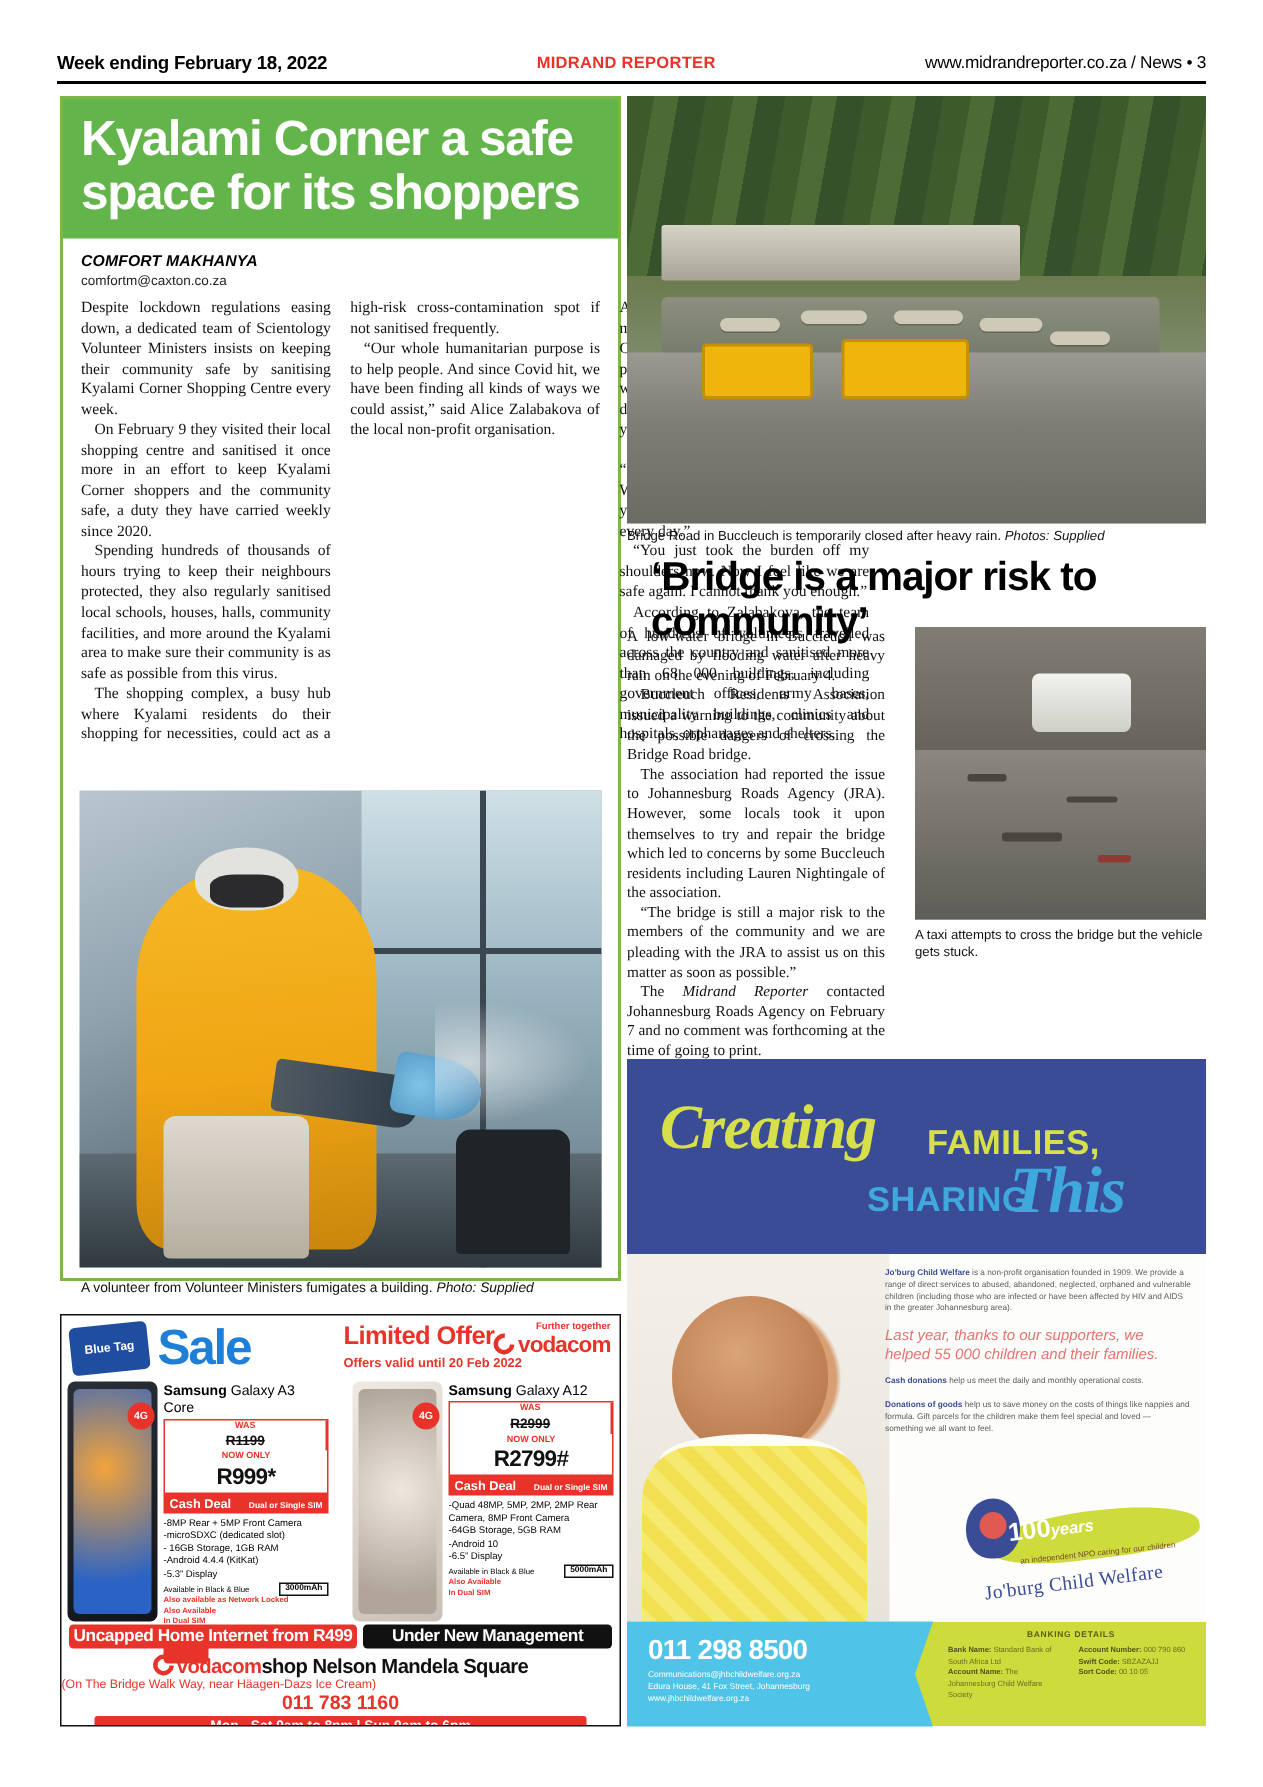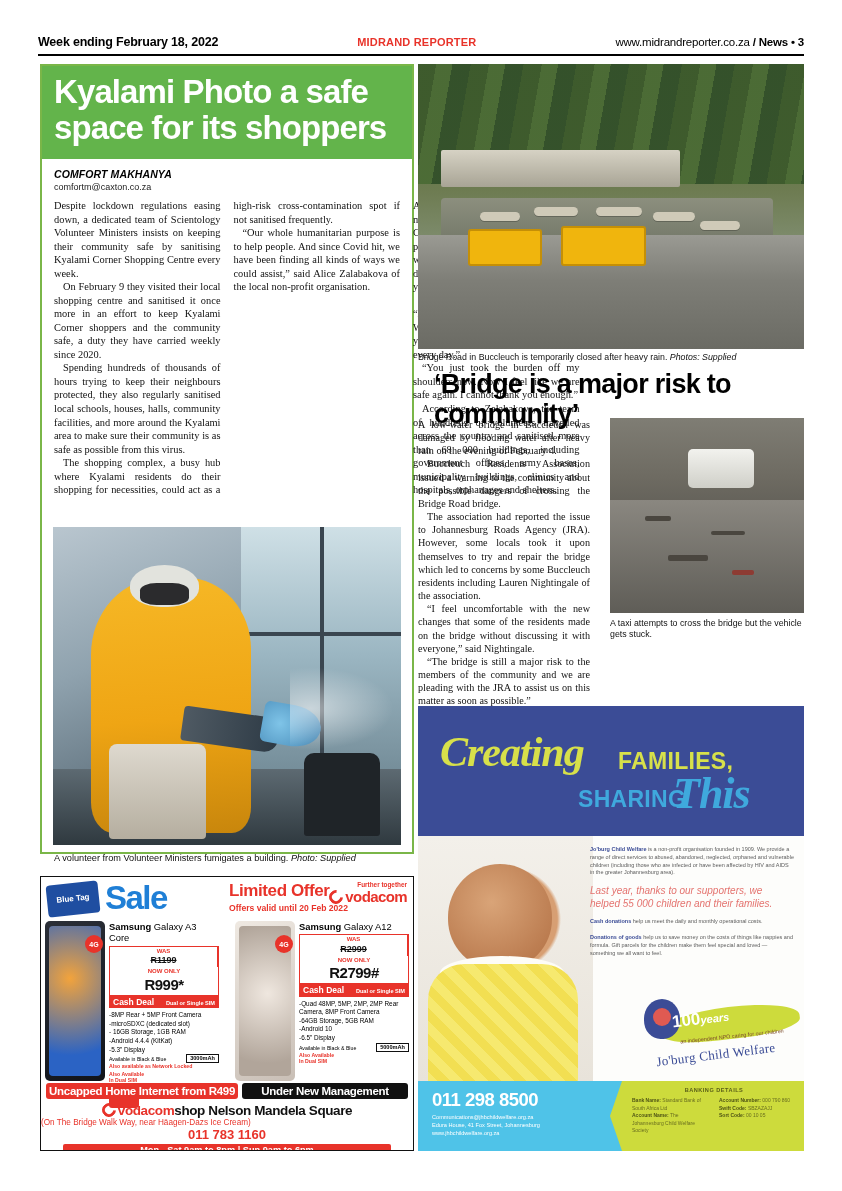--- a/index.html
+++ b/index.html
@@ -13,21 +13,21 @@
 
   
   .masthead {
     position: absolute; left: 38px; top: 30px; width: 766px; height: 26px;
     display: flex; align-items: center; justify-content: space-between;
     border-bottom: 2.5px solid #000;
   }
   .mh-left { font-size: 12.5px; font-weight: bold; color: #000; letter-spacing: -0.2px; }
   .mh-center { font-size: 11px; font-weight: bold; color: #e8332a; letter-spacing: 0.2px; }
   .mh-right { font-size: 11.5px; color: #000; letter-spacing: -0.2px; }
-  .mh-right b { font-weight: bold; }
+  .mh-right b { font-weight: normal; }
 
   
   .left-story {
     position: absolute; left: 40px; top: 64px; width: 374px; height: 790px;
     border: 2px solid #7ab648; background: #fff;
   }
   .headline-band {
     background: #63b44b; padding: 8px 12px 14px 12px;
   }
   .headline-band h1 {
@@ -388,21 +388,21 @@
   <div class="mh-left">Week ending February 18, 2022</div>
   <div class="mh-center">MIDRAND REPORTER</div>
   <div class="mh-right">
     <span>www.midrandreporter.co.za</span>
     <b>/ News • 3</b>
   </div>
 </div>
 
 <div class="left-story">
   <div class="headline-band">
-    <h1>Kyalami Photo a safe space for its shoppers</h1>
+    <h1>Kyalami Corner a safe space for its shoppers</h1>
   </div>
 
   <div class="byline-area">
     <div class="byline-name">COMFORT MAKHANYA</div>
     <div class="byline-mail">comfortm@caxton.co.za</div>
   </div>
 
   <div class="story-cols">
     <p class="first">Despite lockdown regulations easing down, a dedicated team of Scientology Volunteer Ministers insists on keeping their community safe by sanitising Kyalami Corner Shopping Centre every week.</p>
     <p>On February 9 they visited their local shopping centre and sanitised it once more in an effort to keep Kyalami Corner shoppers and the community safe, a duty they have carried weekly since 2020.</p>
@@ -456,21 +456,20 @@
   <span>Bridge Road in Buccleuch is temporarily closed after heavy rain.</span>
   <i>Photos: Supplied</i>
 </div>
 
 <div class="bridge-headline">‘Bridge is a major risk to community’</div>
 
 <div class="bridge-body">
   <p class="first">A low-water bridge in Buccleuch was damaged by flooding water after heavy rain on the evening of February 4.</p>
   <p>Buccleuch Residents Association issued a warning to the community about the possible dangers of crossing the Bridge Road bridge.</p>
   <p>The association had reported the issue to Johannesburg Roads Agency (JRA). However, some locals took it upon themselves to try and repair the bridge which led to concerns by some Buccleuch residents including Lauren Nightingale of the association.</p>
-  <p>“I feel uncomfortable with the new changes that some of the residents made on the bridge without discussing it with everyone,” said Nightingale.</p>
   <p>“The bridge is still a major risk to the members of the community and we are pleading with the JRA to assist us on this matter as soon as possible.”</p>
   <p>
     <span>The </span><i>Midrand Reporter</i><span> contacted Johannesburg Roads Agency on February 7 and no comment was forthcoming at the time of going to print.</span>
   </p>
 </div>
 
 <div class="taxi-photo">
   <div class="tx-road"></div>
   <div class="tx-van"></div>
   <div class="tx-debris" style="left:18%;top:50%;width:26px;height:5px;"></div>

